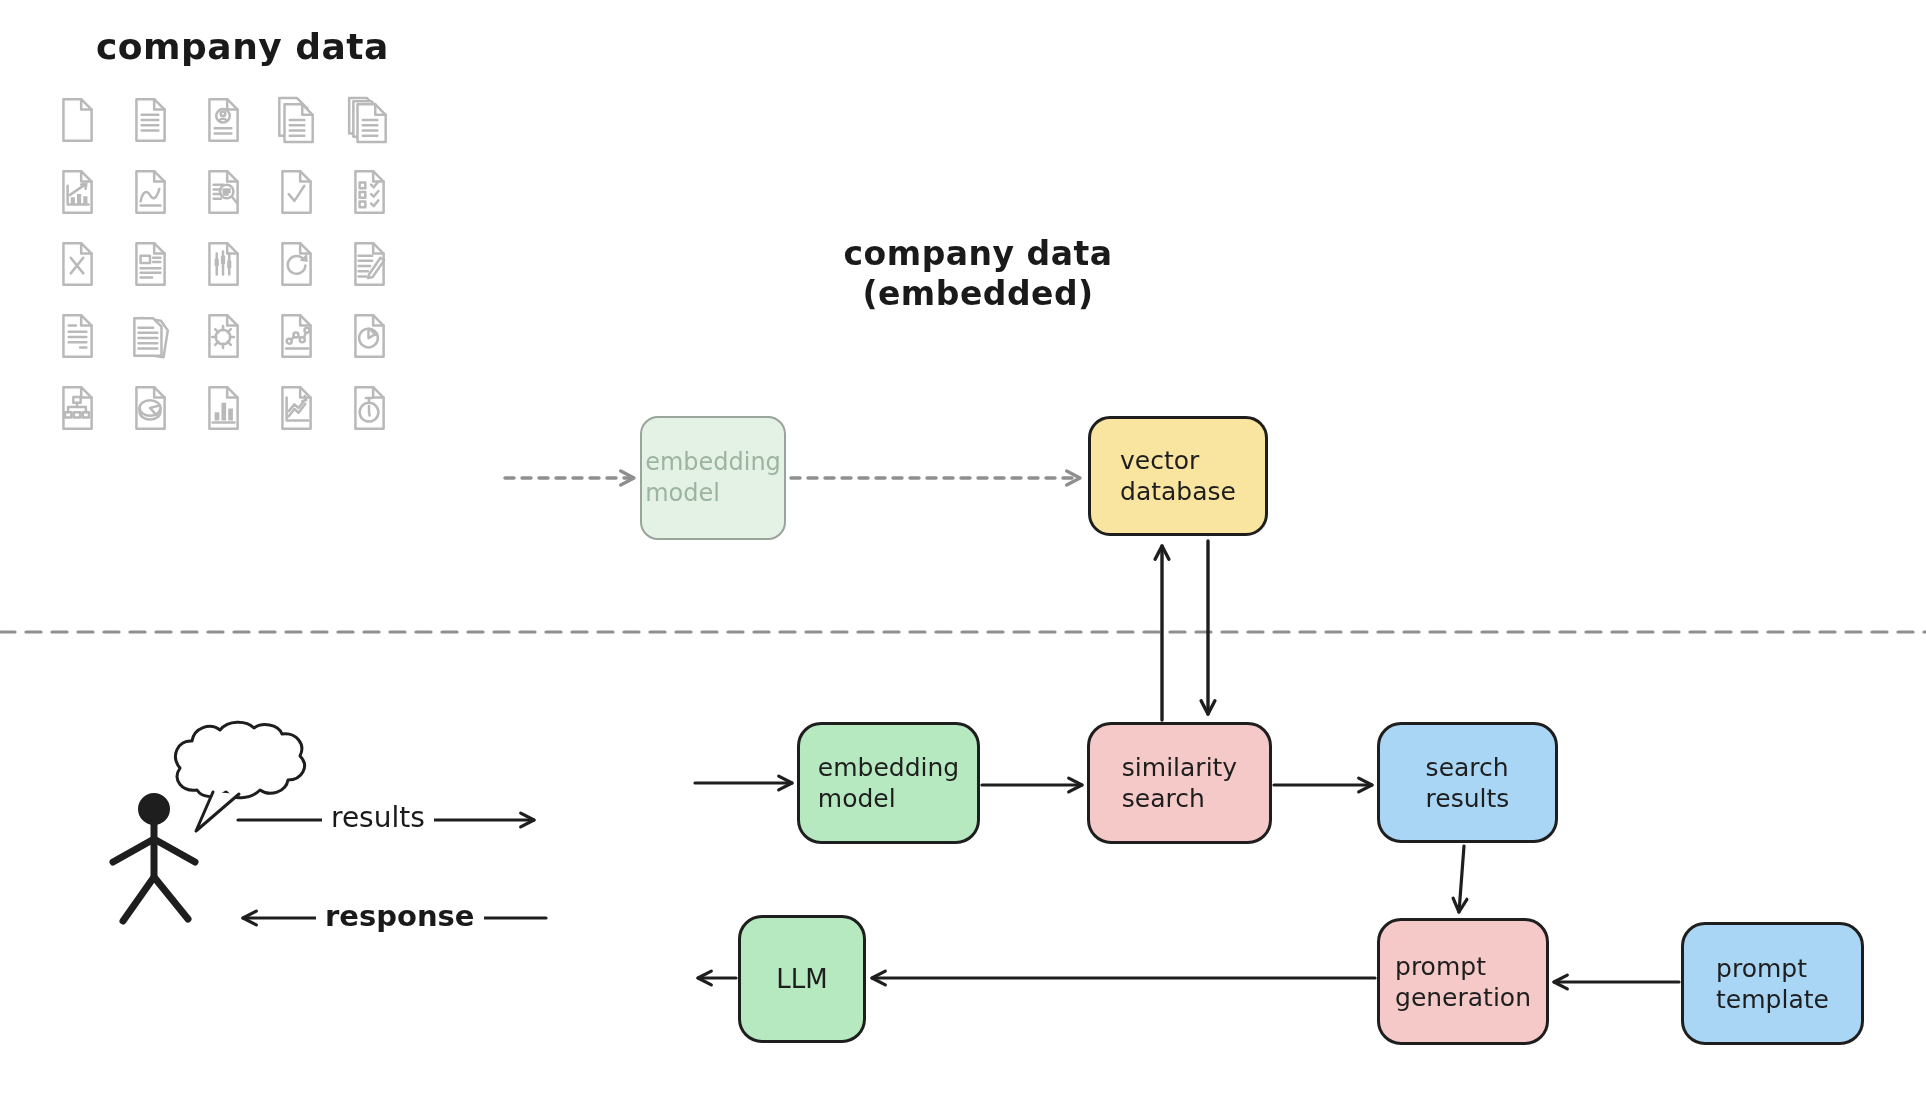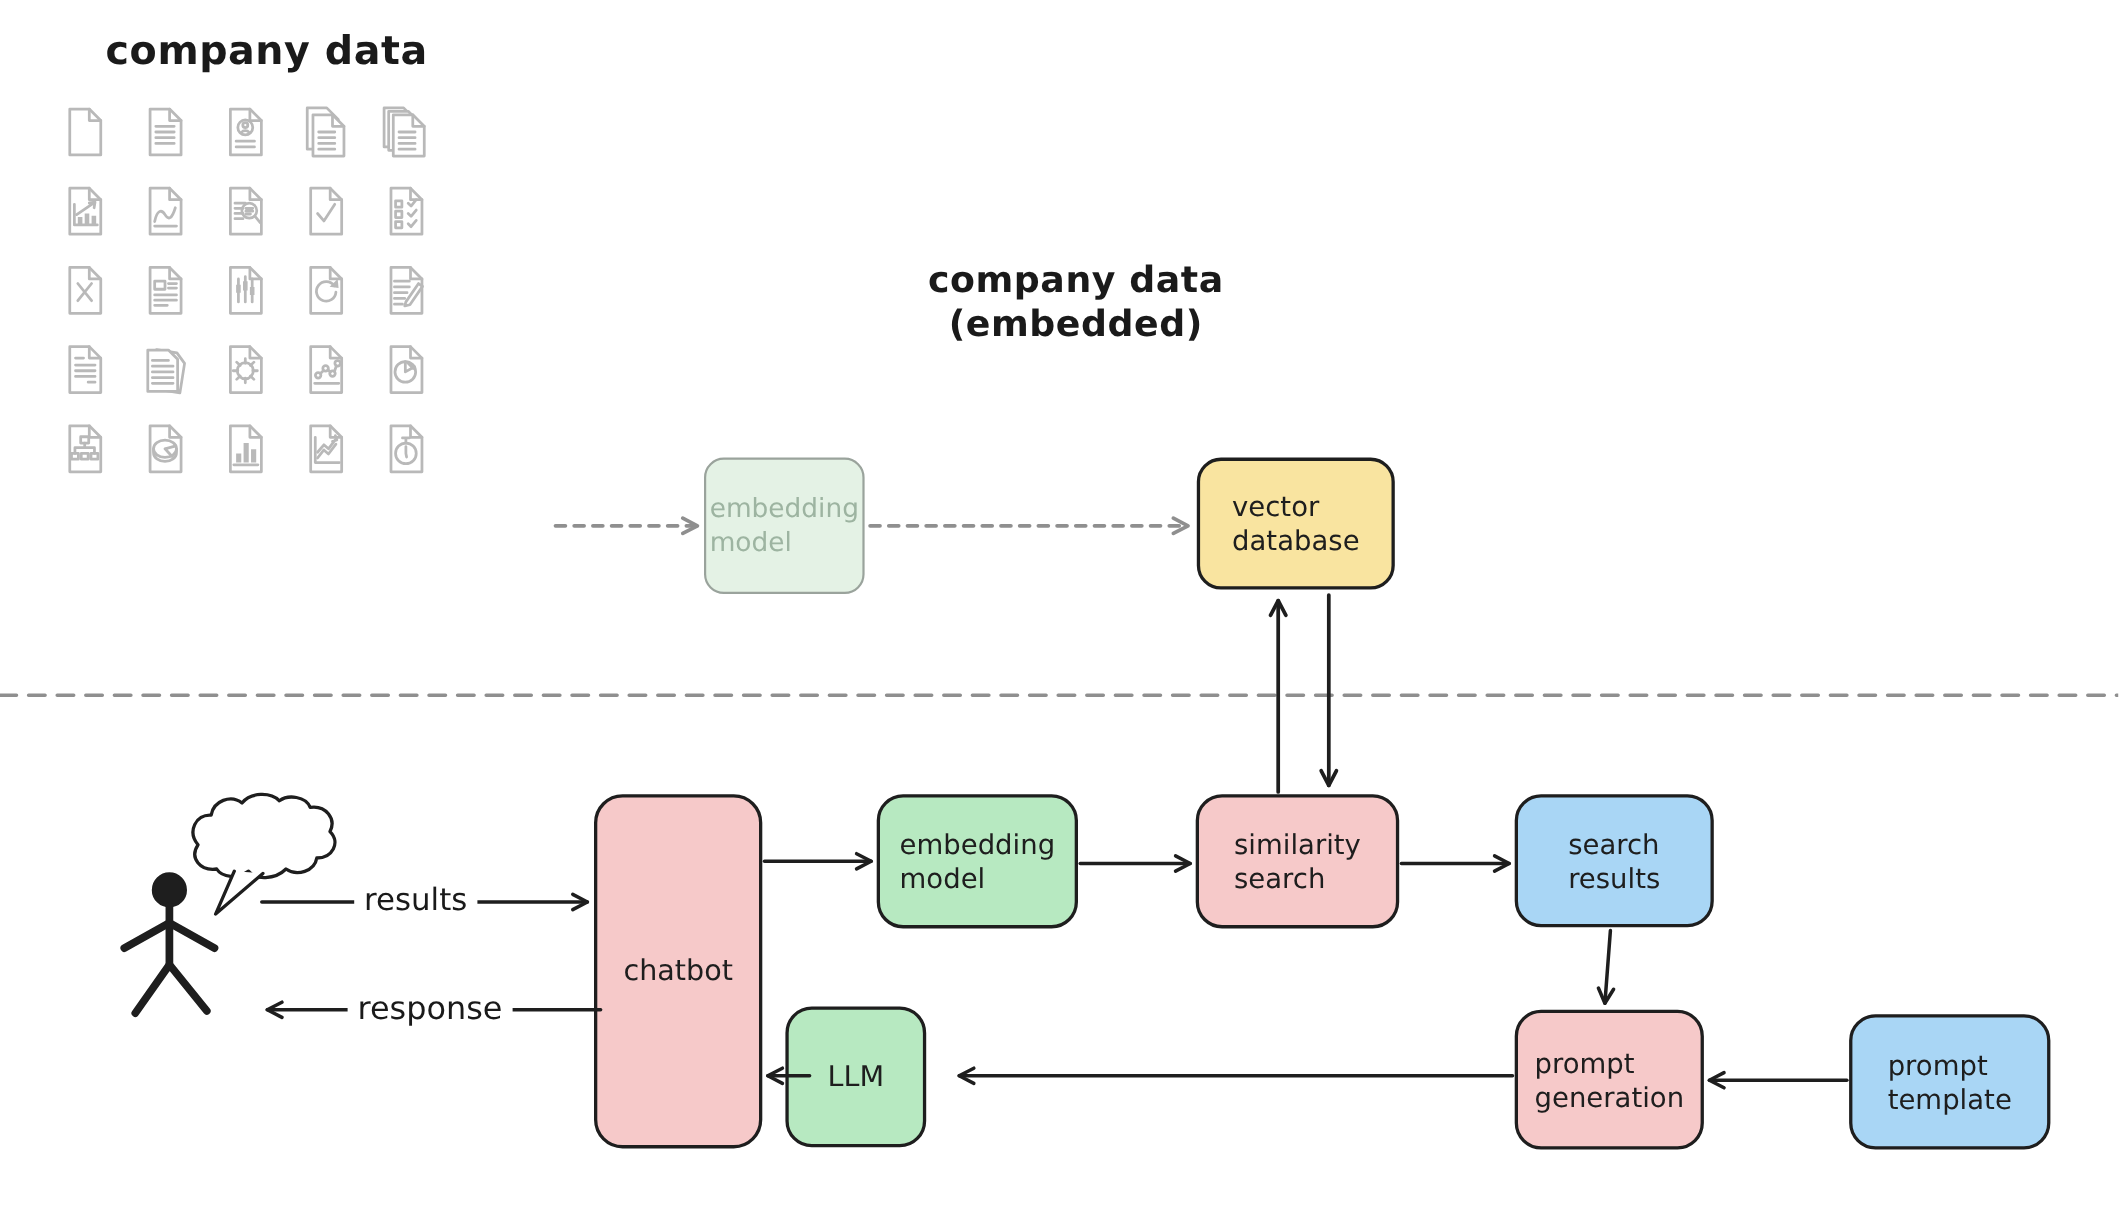--- a/index.html
+++ b/index.html
@@ -24,31 +24,31 @@
     text-align:left;white-space:pre-line;font-size:25px;line-height:31px;
     color:var(--stroke);z-index:2;}
   #node-embedding-model-faded{left:640px;top:416px;width:146px;height:124px;
     background:var(--faded-green);border-color:var(--faded-border);color:var(--faded-text);
     font-size:24px;border-width:2.5px;border-radius:18px;}
   #node-vector-database{left:1088px;top:416px;width:180px;height:120px;background:var(--yellow);border-radius:22px;}
   #node-chatbot{left:540px;top:722px;width:153px;height:322px;background:var(--pink);border-radius:26px;font-size:26px;}
   #node-embedding-model{left:797px;top:722px;width:183px;height:122px;background:var(--green);}
   #node-similarity-search{left:1087px;top:722px;width:185px;height:122px;background:var(--pink);}
   #node-search-results{left:1377px;top:722px;width:181px;height:121px;background:var(--blue);}
-  #node-llm{left:714px;top:915px;width:128px;height:128px;background:var(--green);font-size:26px;}
+  #node-llm{left:738px;top:915px;width:128px;height:128px;background:var(--green);font-size:26px;}
   #node-prompt-generation{left:1377px;top:918px;width:172px;height:127px;background:var(--pink);}
   #node-prompt-template{left:1681px;top:922px;width:183px;height:123px;background:var(--blue);}
   
   #arrows-layer{position:absolute;left:0;top:0;z-index:3;pointer-events:none;}
   #person-layer{position:absolute;left:85px;top:712px;z-index:3;}
   
   .edge-label{position:absolute;z-index:4;background:#fff;padding:0 9px;
     font-size:28px;font-weight:400;color:var(--text);}
   #label-request{left:322px;top:801px;}
-  #label-response{left:316px;top:899px;font-size:29px;}
+  #label-response{left:316px;top:899px;font-size:29px;font-weight:bold;}
 </style>
 </head>
 <body>
 
 <div id="canvas">
 
   <div class="title" id="title-company-data">company data</div>
 
   <div id="icon-grid">
       <svg viewBox="0 0 46 46" width="48" height="48">
@@ -258,21 +258,20 @@
       </svg>
     </div>
 
   <div class="title" id="title-company-data-embedded">company data
 (embedded)</div>
 
   <div class="node" id="node-embedding-model-faded">embedding
 model</div>
   <div class="node" id="node-vector-database">vector
 database</div>
-  <div class="node" id="node-chatbot">chatbot</div>
   <div class="node" id="node-embedding-model">embedding
 model</div>
   <div class="node" id="node-similarity-search">similarity
 search</div>
   <div class="node" id="node-search-results">search
 results</div>
   <div class="node" id="node-llm">LLM</div>
   <div class="node" id="node-prompt-generation">prompt
 generation</div>
   <div class="node" id="node-prompt-template">prompt

